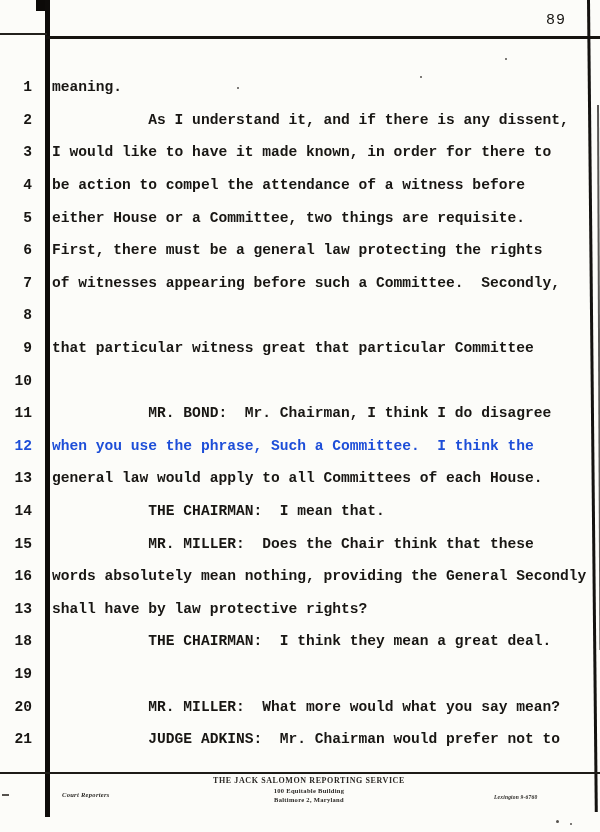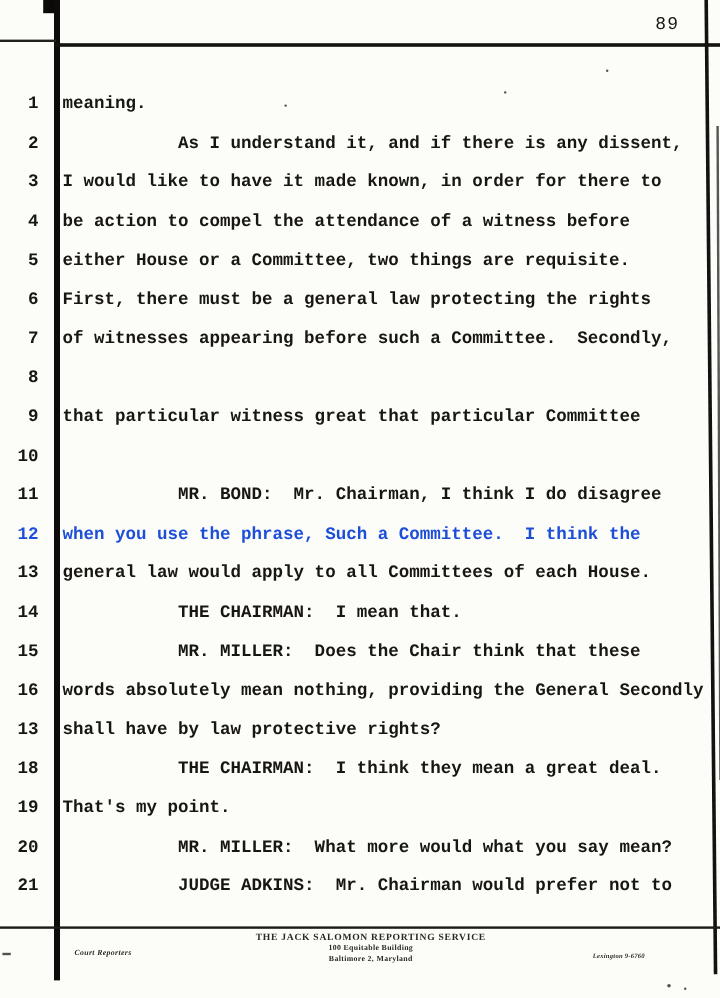--- a/index.html
+++ b/index.html
@@ -125,21 +125,20 @@
       <div class="row">
         <span class="lineno">13</span>
         <span class="linetext">shall have by law protective rights?</span>
       </div>
       <div class="row">
         <span class="lineno">18</span>
         <span class="linetext">           THE CHAIRMAN:  I think they mean a great deal.</span>
       </div>
       <div class="row">
         <span class="lineno">19</span>
-        <span class="linetext">That's my point.</span>
       </div>
       <div class="row">
         <span class="lineno">20</span>
         <span class="linetext">           MR. MILLER:  What more would what you say mean?</span>
       </div>
       <div class="row">
         <span class="lineno">21</span>
         <span class="linetext">           JUDGE ADKINS:  Mr. Chairman would prefer not to</span>
       </div>
     </div>

